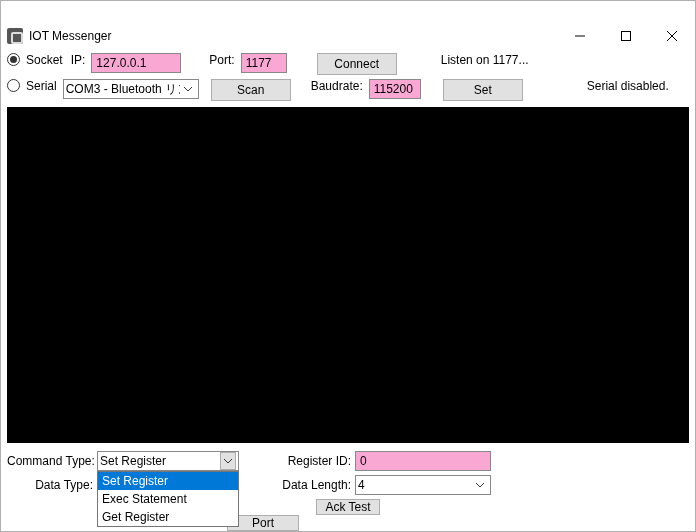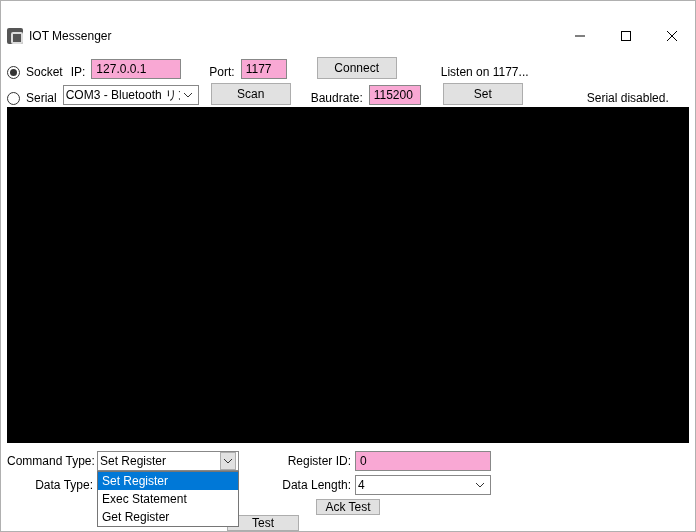--- a/index.html
+++ b/index.html
@@ -7,21 +7,21 @@
   .window { width: 696px; height: 532px; display: flex; flex-direction: column; border: 1px solid #b0b0b0; background: #fff; }
   
   .titlebar { height: 30px; display: flex; align-items: center; padding: 0 0 0 6px; background: #fff; margin-top: 20px; }
   .app-icon { width: 16px; height: 16px; background: #555; border-radius: 2px; position: relative; margin-right: 6px; }
   .app-icon::after { content:""; position:absolute; left:4px; top:4px; width:8px; height:8px; border:2px solid #ddd; border-radius:2px; }
   .title { flex: none; }
   .title-sp { flex: 1; }
   .winbtn { width: 46px; height: 30px; display:flex; align-items:center; justify-content:center; }
   .winbtn svg { pointer-events:none; }
   
-  .row { display:flex; align-items:flex-end; height:26px; padding:0 6px; gap:4px; }
+  .row { display:flex; align-items:flex-start; height:26px; padding:0 6px; gap:4px; }
   .row-top { margin-top:2px; }
   input[type=text] { border:1px solid #888; height:20px; padding:0 4px; background:#f9a8d4; }
   .btn { height:22px; background:#e1e1e1; border:1px solid #adadad; display:flex; align-items:center; justify-content:center; padding:0 8px; cursor:default; }
   .btn-wide { width:80px; }
   .radio { width:13px; height:13px; border:1px solid #333; border-radius:50%; display:flex; align-items:center; justify-content:center; }
   .radio.checked::after { content:""; width:7px; height:7px; background:#333; border-radius:50%; }
   .lbl { padding:0 2px; white-space:nowrap; }
   .combo { height:20px; border:1px solid #888; background:#fff; display:flex; align-items:center; padding:0 2px; position:relative; }
   .combo .combo-text { flex:1; overflow:hidden; white-space:nowrap; }
   .combo .caret { width:16px; height:18px; display:flex; align-items:center; justify-content:center; border-left:0; }
@@ -160,17 +160,17 @@
       </div>
     </div>
 
 
     <div class="frow" style="height:26px; margin-top:2px;flex-direction:column;">
       <div id="ack-btn" class="btn">
           <span>Ack Test</span>
         </div>
       <span style="flex:1"></span>
       <div id="send-btn" class="btn" style="margin-right:170px">
-          <span>Test</span>
+          <span>Port</span>
         </div>
     </div>
   </div>
 </div>
 
 </body></html>

